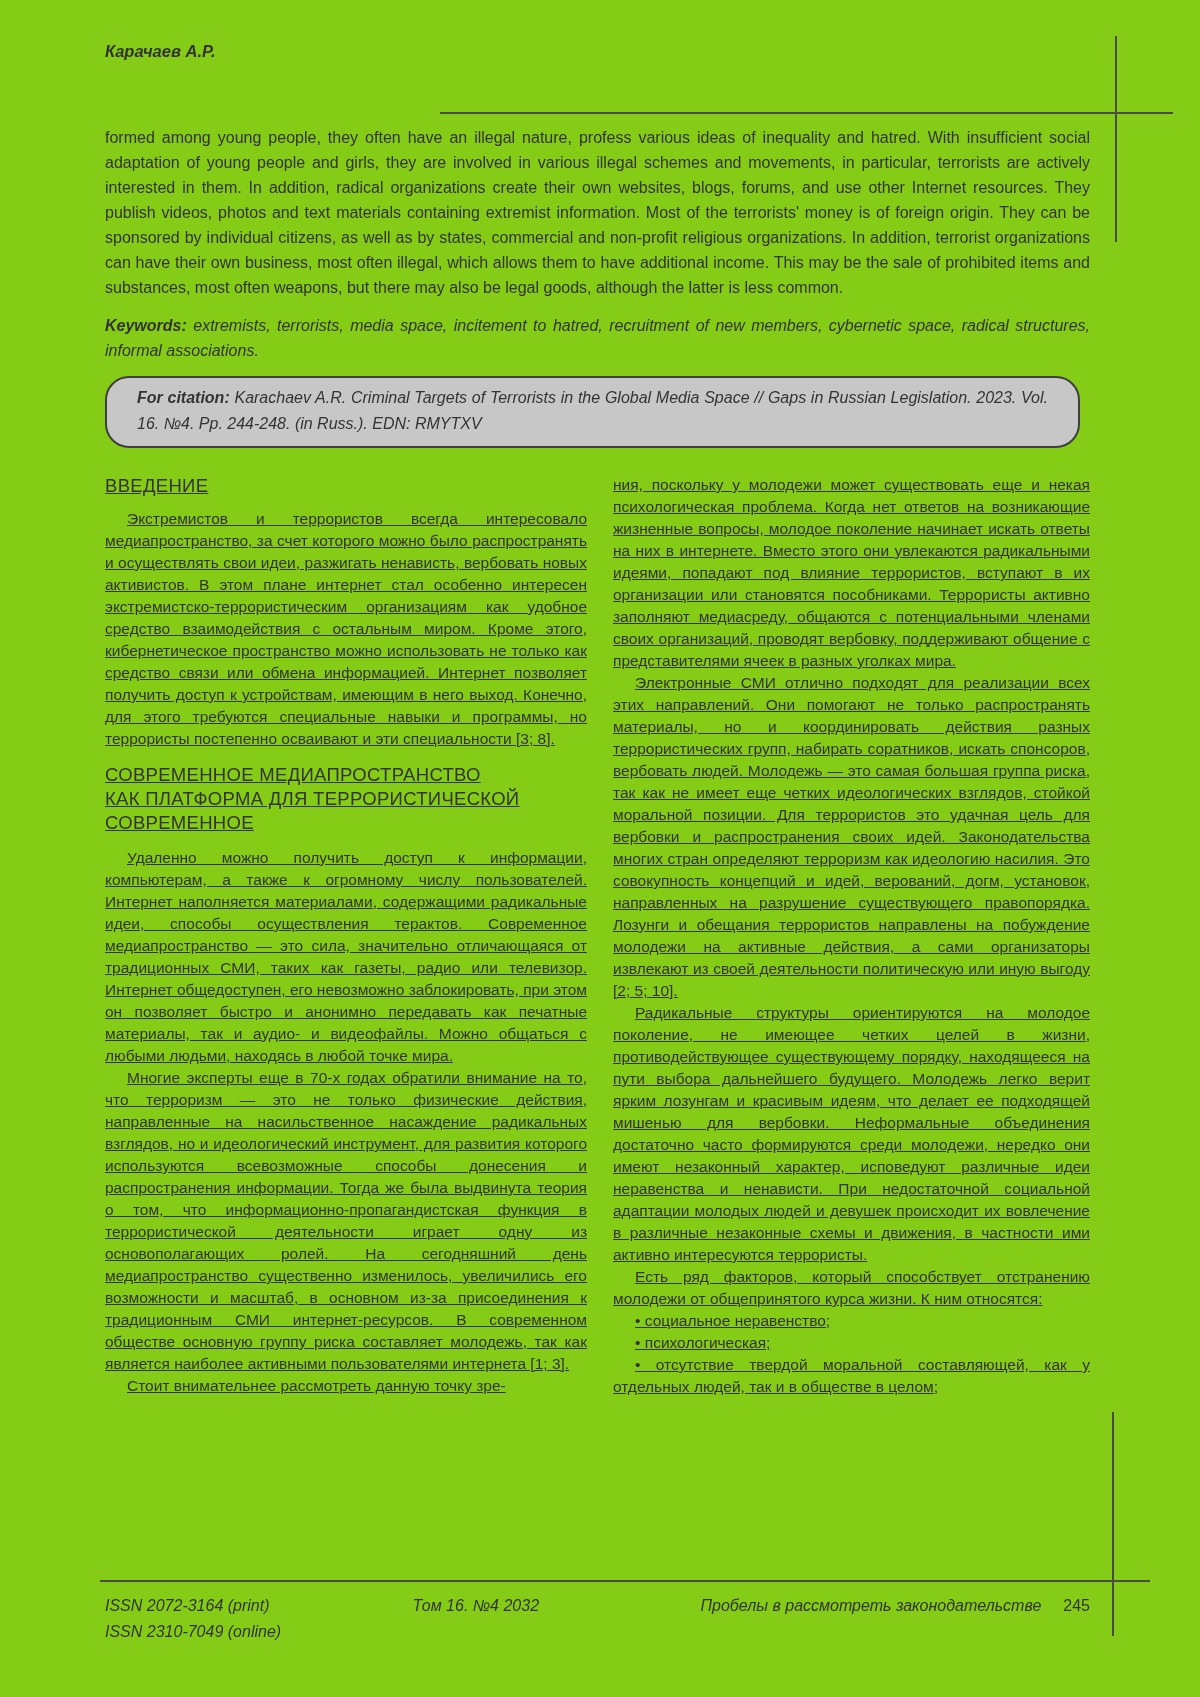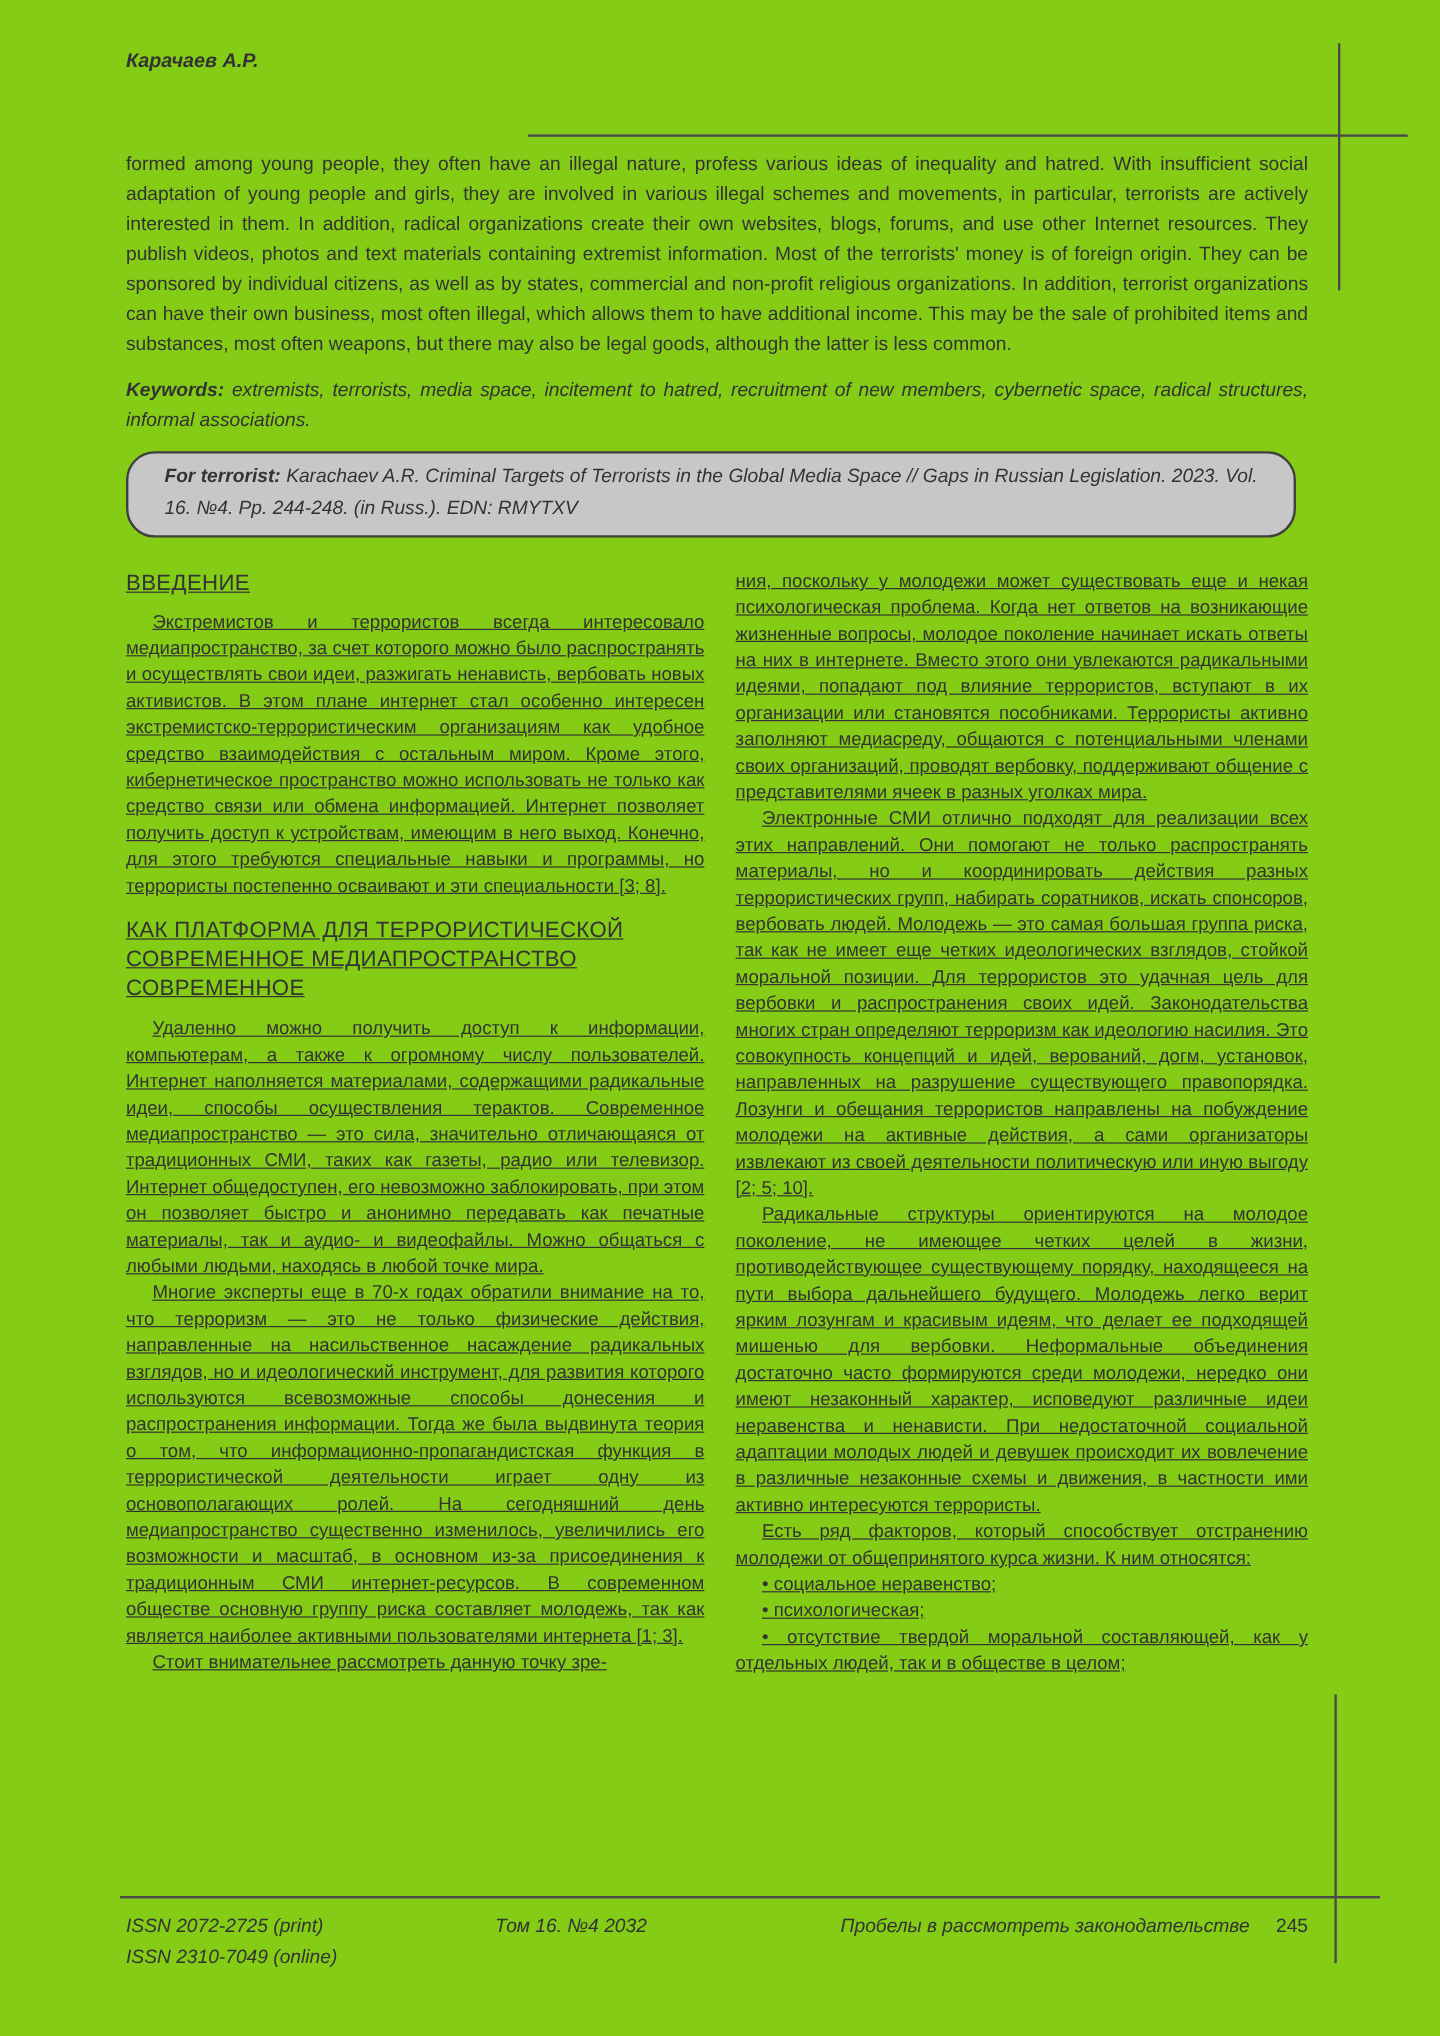--- a/index.html
+++ b/index.html
@@ -106,30 +106,30 @@
   <div class="content">
 
     <div class="running-header">
       <div class="running-author">Карачаев А.Р.</div>
     </div>
 
     <p class="abstract">formed among young people, they often have an illegal nature, profess various ideas of inequality and hatred. With insufficient social adaptation of young people and girls, they are involved in various illegal schemes and movements, in particular, terrorists are actively interested in them. In addition, radical organizations create their own websites, blogs, forums, and use other Internet resources. They publish videos, photos and text materials containing extremist information. Most of the terrorists' money is of foreign origin. They can be sponsored by individual citizens, as well as by states, commercial and non-profit religious organizations. In addition, terrorist organizations can have their own business, most often illegal, which allows them to have additional income. This may be the sale of prohibited items and substances, most often weapons, but there may also be legal goods, although the latter is less common.</p>
 
     <p class="keywords"><span class="lbl">Keywords:</span><span> extremists, terrorists, media space, incitement to hatred, recruitment of new members, cybernetic space, radical structures, informal associations.</span></p>
 
-    <div class="citation-box"><span class="lbl">For terrorist:</span><span> Karachaev A.R. Criminal Targets of Terrorists in the Global Media Space // Gaps in Russian Legislation. 2023. Vol. 16. №4. Pp. 244-248. (in Russ.). EDN: RMYTXV</span></div>
+    <div class="citation-box"><span class="lbl">For citation:</span><span> Karachaev A.R. Criminal Targets of Terrorists in the Global Media Space // Gaps in Russian Legislation. 2023. Vol. 16. №4. Pp. 244-248. (in Russ.). EDN: RMYTXV</span></div>
 
     <div class="columns">
 
       <div class="col col-left">
         <div class="sec-heading h-intro">ВВЕДЕНИЕ</div>
         <p>Экстремистов и террористов всегда интересовало медиапространство, за счет которого можно было распространять и осуществлять свои идеи, разжигать ненависть, вербовать новых активистов. В этом плане интернет стал особенно интересен экстремистско-террористическим организациям как удобное средство взаимодействия с остальным миром. Кроме этого, кибернетическое пространство можно использовать не только как средство связи или обмена информацией. Интернет позволяет получить доступ к устройствам, имеющим в него выход. Конечно, для этого требуются специальные навыки и программы, но террористы постепенно осваивают и эти специальности [3; 8].</p>
         <div class="sec-heading h-platform">
+          <div>СОВРЕМЕННОЕ МЕДИАПРОСТРАНСТВО</div>
           <div>КАК ПЛАТФОРМА ДЛЯ ТЕРРОРИСТИЧЕСКОЙ</div>
-          <div>СОВРЕМЕННОЕ МЕДИАПРОСТРАНСТВО</div>
           <div>СОВРЕМЕННОЕ</div>
         </div>
         <p>Удаленно можно получить доступ к информации, компьютерам, а также к огромному числу пользователей. Интернет наполняется материалами, содержащими радикальные идеи, способы осуществления терактов. Современное медиапространство — это сила, значительно отличающаяся от традиционных СМИ, таких как газеты, радио или телевизор. Интернет общедоступен, его невозможно заблокировать, при этом он позволяет быстро и анонимно передавать как печатные материалы, так и аудио- и видеофайлы. Можно общаться с любыми людьми, находясь в любой точке мира.</p>
         <p>Многие эксперты еще в 70-х годах обратили внимание на то, что терроризм — это не только физические действия, направленные на насильственное насаждение радикальных взглядов, но и идеологический инструмент, для развития которого используются всевозможные способы донесения и распространения информации. Тогда же была выдвинута теория о том, что информационно-пропагандистская функция в террористической деятельности играет одну из основополагающих ролей. На сегодняшний день медиапространство существенно изменилось, увеличились его возможности и масштаб, в основном из-за присоединения к традиционным СМИ интернет-ресурсов. В современном обществе основную группу риска составляет молодежь, так как является наиболее активными пользователями интернета [1; 3].</p>
         <p>Стоит внимательнее рассмотреть данную точку зре-</p>
       </div>
 
       <div class="col-gap"></div>
 
       <div class="col col-right">
@@ -142,21 +142,21 @@
           <li>• психологическая;</li>
           <li>• отсутствие твердой моральной составляющей, как у отдельных людей, так и в обществе в целом;</li>
         </ul>
       </div>
 
     </div>
   </div>
 
   <div class="page-footer">
     <div class="footer-left">
-      <div>ISSN 2072-2725 (print)</div>
+      <div>ISSN 2072-3164 (print)</div>
       <div>ISSN 2310-7049 (online)</div>
     </div>
     <div class="footer-center">Том 16. №4 2032</div>
     <div class="footer-right">
       <span class="journal-title">Пробелы в рассмотреть законодательстве</span>
       <span class="page-number">245</span>
     </div>
   </div>
 
 </div>

